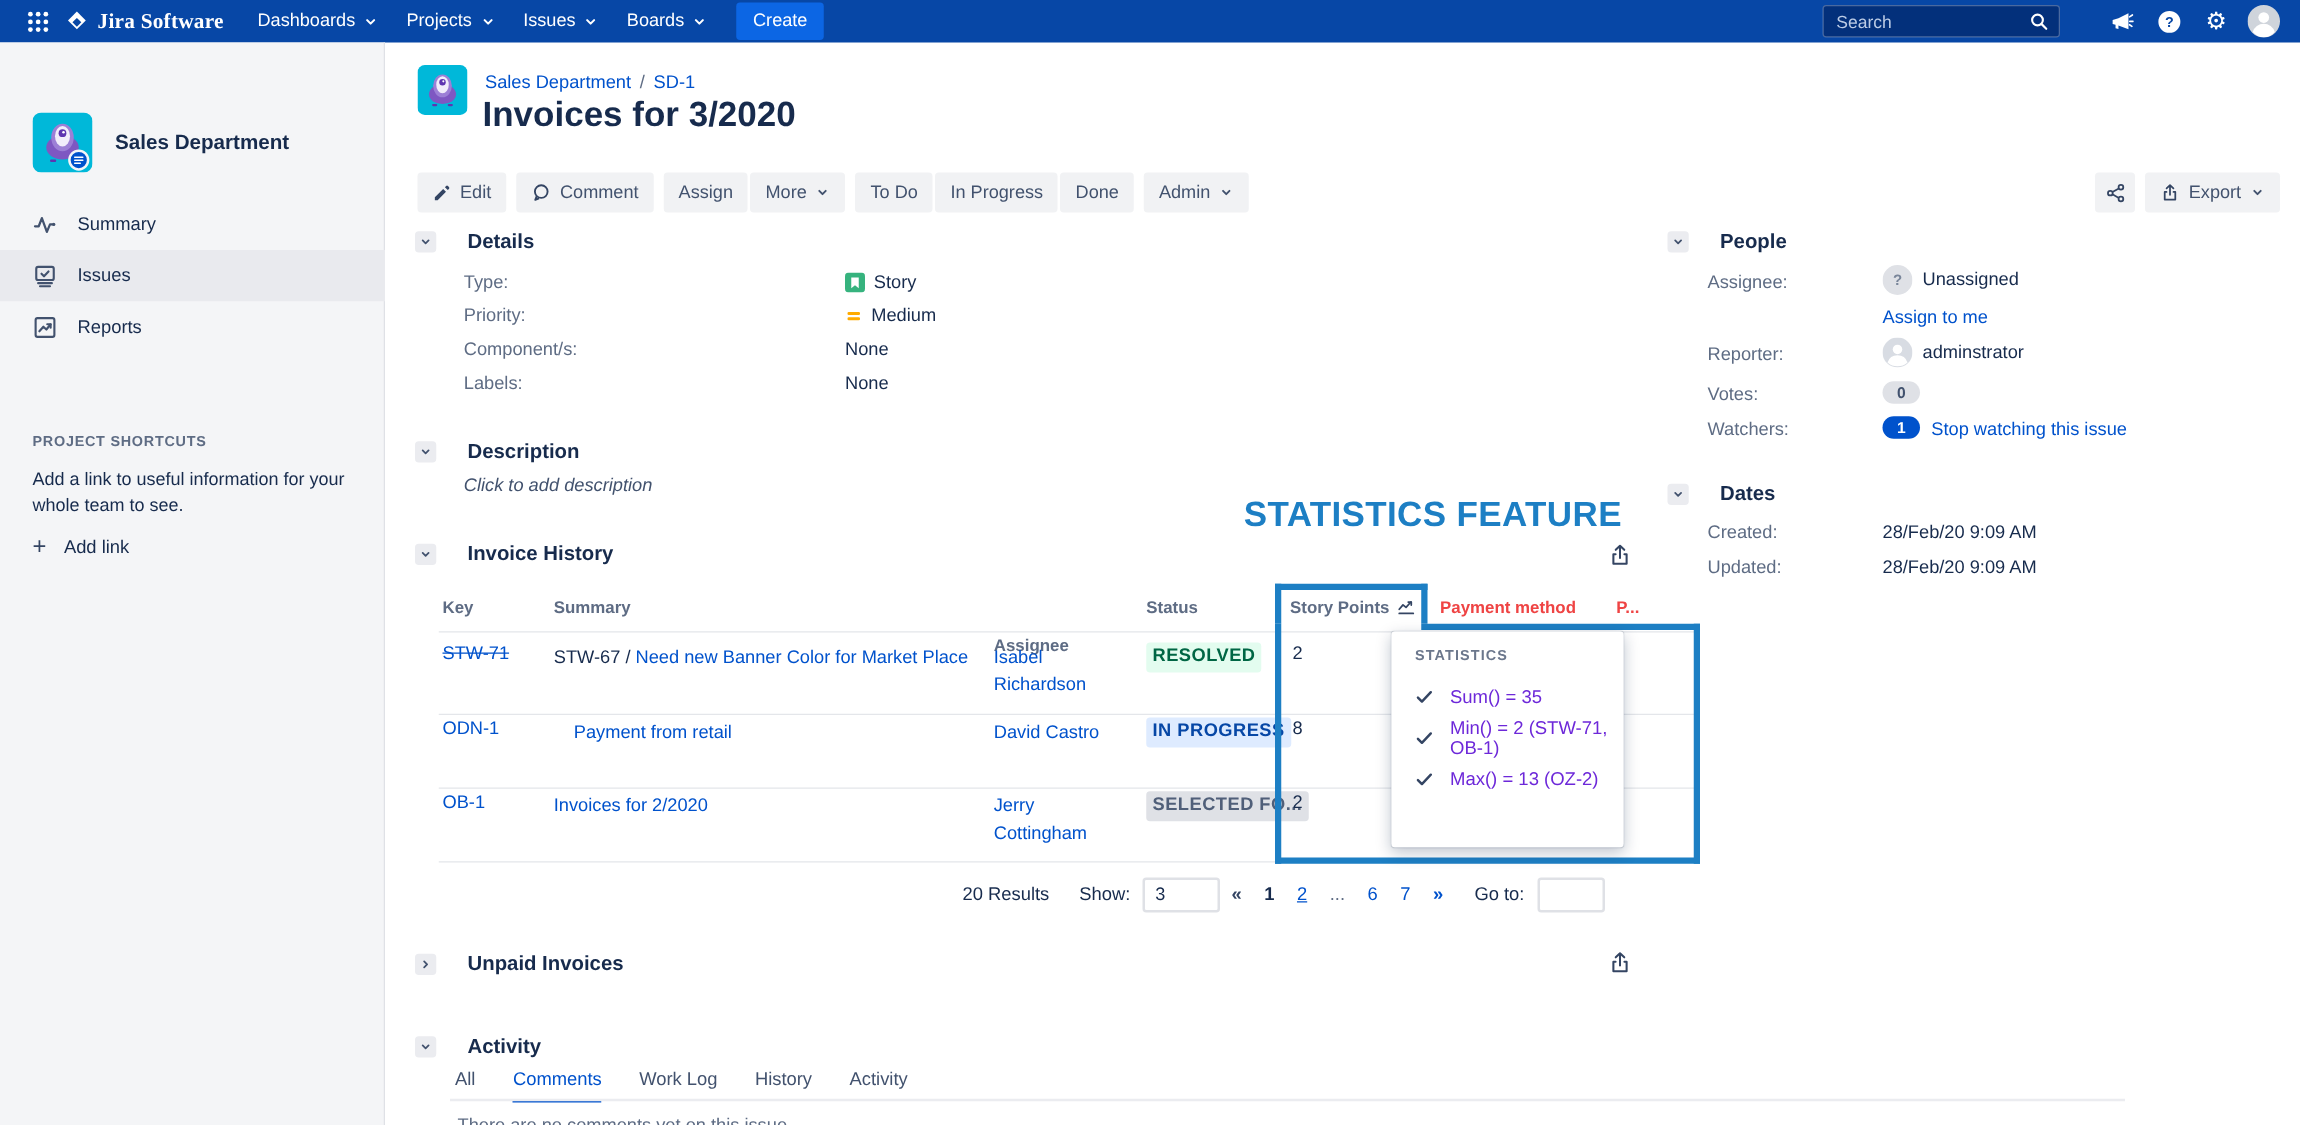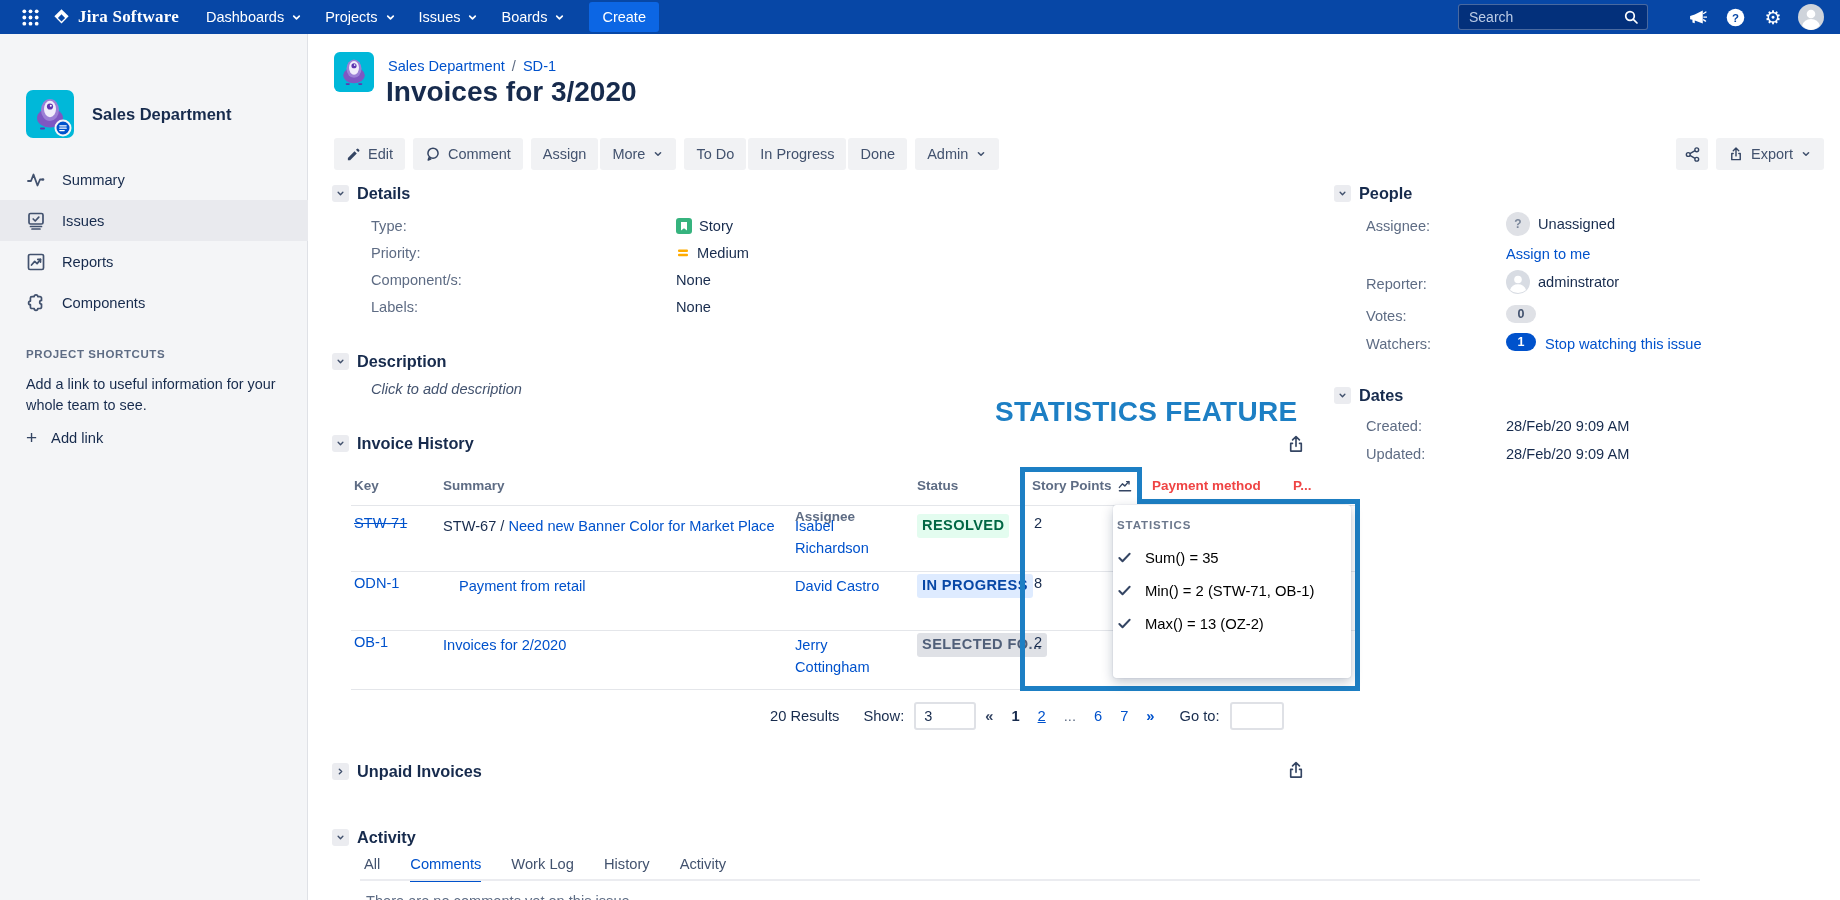--- a/index.html
+++ b/index.html
@@ -49,21 +49,21 @@
   .title{position:absolute;left:386px;top:76px;font-size:28px;font-weight:600;color:#172B4D;}
   .toolbar{position:absolute;left:334px;top:138px;display:flex;align-items:center;gap:8px;}
   .grp{display:flex;gap:2px;}
   .btn{display:inline-flex;align-items:center;gap:7px;height:32px;padding:0 12px;background:#F1F2F4;
        border:none;border-radius:3px;color:#42526E;font-size:14.5px;font-weight:500;cursor:pointer;
        font-family:"Liberation Sans",sans-serif;}
   .top-actions{position:absolute;left:1676px;top:138px;display:flex;gap:8px;}
   .btn.icon-only{width:32px;padding:0;justify-content:center;}
 
   
-  .sec{display:flex;align-items:center;gap:8px;font-size:16.3px;font-weight:600;color:#172B4D;}
+  .sec{display:flex;align-items:center;gap:25px;font-size:16.3px;font-weight:600;color:#172B4D;}
   .chevbox{display:flex;align-items:center;justify-content:center;width:17px;height:17px;border-radius:3px;
            background:#EBECF0;cursor:pointer;flex:0 0 auto;}
   .lbl{color:#5E6C84;font-size:14.6px;}
   .val{color:#172B4D;font-size:14.6px;}
   .fieldgrid{display:grid;grid-auto-rows:27px;align-items:center;}
   .gl{grid-column:1;}
   .gv{grid-column:2;display:flex;align-items:center;gap:7px;}
   .lozenge{display:inline-block;font-size:11px;font-weight:700;letter-spacing:.4px;border-radius:3px;
            padding:3px 5px;line-height:1.2;}
   .loz-todo{background:#44546F;color:#fff;}
@@ -85,25 +85,25 @@
   .th.faded{color:#ef4444;}
   .cell{position:absolute;font-size:14.6px;}
   .points{font-size:14.6px;color:#172B4D;}
   .export-ic{position:absolute;cursor:pointer;}
 
   
   .hl{position:absolute;box-sizing:border-box;border:0 solid #1D7FC4;z-index:3;pointer-events:none;}
   .hl-col{left:1020px;top:467px;width:122px;height:32px;border-left-width:5px;border-top-width:5px;border-right-width:5px;}
   .hl-box{left:1020px;top:499px;width:340px;height:192px;border-left-width:5px;border-right-width:5px;border-bottom-width:5px;}
   .hl-top{left:1137px;top:499px;width:223px;height:5px;background:#1D7FC4;z-index:3;}
-  .popup{position:absolute;left:1113px;top:505px;width:238px;height:173px;background:#fff;border-radius:3px;
+  .popup{position:absolute;left:1113px;top:505px;width:186px;height:173px;background:#fff;border-radius:3px;
          box-shadow:0 4px 12px rgba(9,30,66,.25),0 0 1px rgba(9,30,66,.3);z-index:4;box-sizing:border-box;
-         padding:14px 0 0 4px;}
+         padding:14px 0 0 19px;}
   .popup-title{font-size:11.5px;font-weight:700;letter-spacing:.9px;color:#6B778C;margin-bottom:10px;}
-  .popup-item{display:flex;align-items:center;gap:13px;height:33px;font-size:14.8px;color:#000000;cursor:pointer;}
+  .popup-item{display:flex;align-items:center;gap:13px;height:33px;font-size:14.8px;color:#6d28d9;cursor:pointer;}
 
   
   .pager{position:absolute;left:770px;top:700px;height:32px;display:flex;align-items:center;font-size:14.7px;color:#172B4D;}
   .pager .results{margin-right:24px;}
   .pager .showlbl{margin-right:10px;}
   .pager input{width:62px;height:28px;border:2px solid #DFE1E6;border-radius:3px;font-size:14.5px;color:#172B4D;
                padding:0 8px;box-sizing:border-box;font-family:"Liberation Sans",sans-serif;outline:none;}
   .pager .nav-sym{font-weight:700;margin:0 9px;cursor:pointer;}
   .pg{margin:0 9px;cursor:pointer;}
   .pg.current{color:#172B4D;font-weight:600;cursor:default;}
@@ -255,28 +255,20 @@
     </div>
     <div class="side-item" style="top:207px;">
       <span>
           <svg width="20" height="20" viewBox="0 0 20 20" fill="none" stroke="#42526E" stroke-width="1.7" stroke-linecap="round" stroke-linejoin="round">
             <rect x="2.5" y="2.5" width="15" height="15" rx="1.5"></rect>
             <path d="M5.5 13l3.2-3.6 2.4 2.2 3.4-4.2"></path>
             <path d="M11.8 7.4h2.7v2.7"></path>
           </svg>
         </span>
       <span>Reports</span>
-    </div>
-    <div class="side-item" style="top:248px;">
-      <span>
-          <svg width="20" height="20" viewBox="0 0 20 20" fill="none" stroke="#42526E" stroke-width="1.7" stroke-linejoin="round">
-            <path d="M8.2 3.6a1.8 1.8 0 0 1 3.6 0H14A1.5 1.5 0 0 1 15.5 5.1v2.3a1.8 1.8 0 0 0 0 3.6V14a1.5 1.5 0 0 1-1.5 1.5h-2.2a1.8 1.8 0 0 1-3.6 0H5.9A1.5 1.5 0 0 1 4.4 14v-2.3a1.8 1.8 0 0 1 0-3.6V5.1A1.5 1.5 0 0 1 5.9 3.6z"></path>
-          </svg>
-        </span>
-      <span>Components</span>
     </div>
 
     <div class="side-caps">PROJECT SHORTCUTS</div>
     <div class="side-hint">Add a link to useful information for your whole team to see.</div>
     <div class="side-addlink">
       <span class="plus-glyph">+</span>
       <span>Add link</span>
     </div>
 
   </div>

